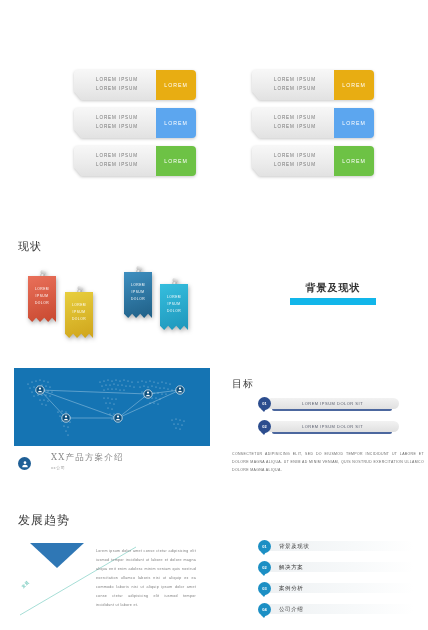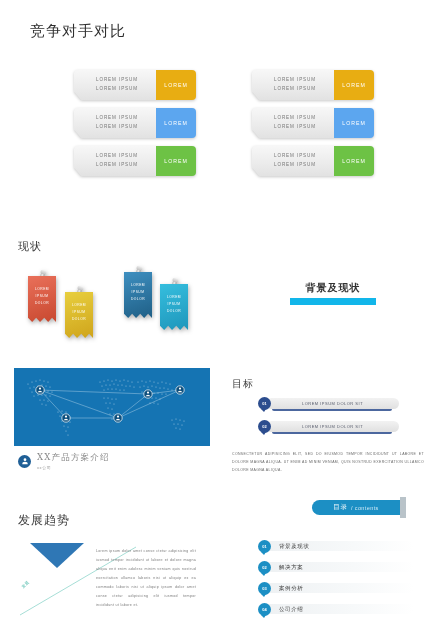--- a/index.html
+++ b/index.html
@@ -95,21 +95,21 @@
   }
   .bg-head .bar { width: 86px; height: 7px; background: #12b6ea; }
 
   
   .map {
     position: absolute; left: 14px; top: 368px; width: 196px; height: 78px;
     background: #1574b3; overflow: hidden;
   }
   .map svg { position: absolute; inset: 0; }
 
-  .map-caption { position: absolute; left: 18px; top: 452px; display: flex; align-items: center; gap: 6px; }
+  .map-caption { position: absolute; left: 18px; top: 452px; display: flex; align-items: flex-end; gap: 20px; }
   .cap-badge {
     width: 13px; height: 13px; border-radius: 50%;
     background: #1f5f96; display: flex; align-items: center; justify-content: center;
   }
   .cap-badge svg { width: 8px; height: 8px; }
   .cap-text .t1 {
     font-family: "DejaVu Serif", "Liberation Serif", serif;
     font-size: 8.5px; color: #888; letter-spacing: 1.2px; display: block;
   }
   .cap-text .t2 { font-size: 4px; color: #9a9a9a; letter-spacing: .6px; display: block; margin-top: 1px; }
@@ -210,21 +210,20 @@
     position: absolute; left: 96px; top: 12px; width: 100px;
     font-size: 3.6px; line-height: 2.5; color: #7b7b7b;
     text-align: justify; letter-spacing: .3px;
   }
 </style>
 </head>
 <body>
 
 <div class="page">
 
-  <div class="sec-title" id="title-main">竞争对手对比</div>
 
   <div class="cards">
     <div class="card-row">
       <div class="card">
         <div class="card-body">
           <span>LOREM IPSUM</span>
           <span>LOREM IPSUM</span>
         </div>
         <div class="card-tag tag-yellow">LOREM</div>
       </div>
@@ -508,27 +507,20 @@
     <div class="goal">
       <div class="under"></div>
       <div class="pill">
         <span>LOREM IPSUM DOLOR SIT</span>
       </div>
       <div class="num">02</div>
     </div>
   </div>
   <div class="goal-para">CONSECTETUR ADIPISICING ELIT, SED DO EIUSMOD TEMPOR INCIDIDUNT UT LABORE ET DOLORE MAGNA ALIQUA. UT ENIM AD MINIM VENIAM, QUIS NOSTRUD EXERCITATION ULLAMCO DOLORE MAGNA ALIQUA.</div>
 
-  <div class="toc-head">
-    <div class="tail"></div>
-    <div class="ribbon">
-      <span class="ch">目录</span>
-      <span class="en">/ contents</span>
-    </div>
-  </div>
 
   <div class="toc-list">
     <div class="toc-item">
       <div class="bar"></div>
       <div class="num">01</div>
       <div class="lbl">背景及现状</div>
     </div>
     <div class="toc-item">
       <div class="bar"></div>
       <div class="num">02</div>

